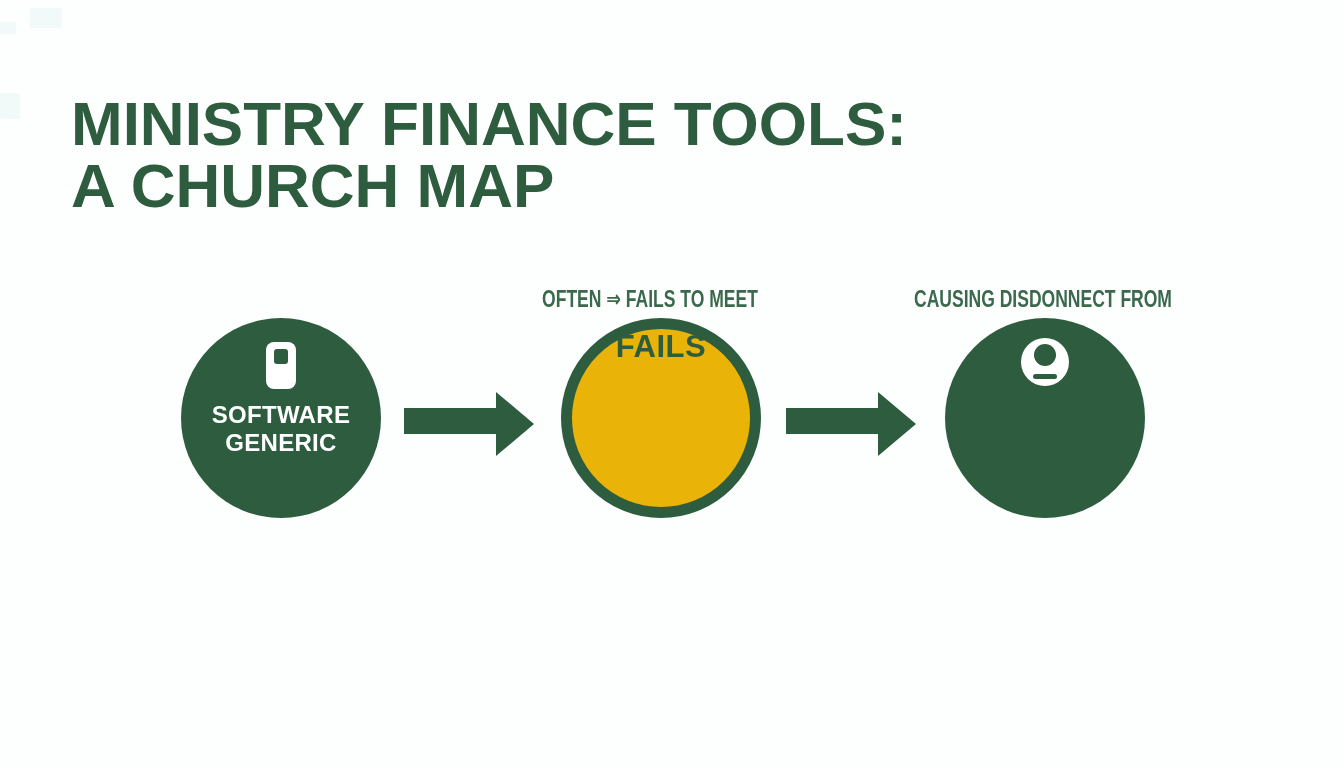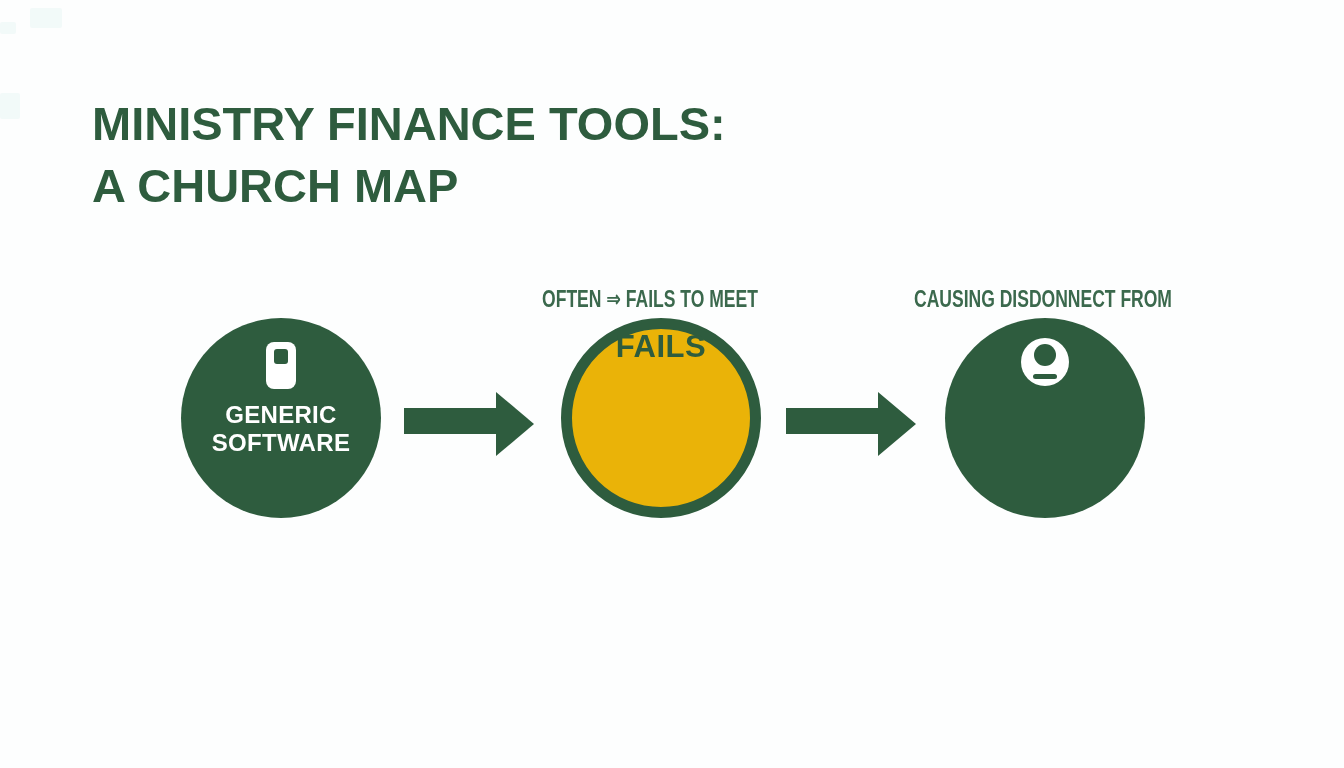--- a/index.html
+++ b/index.html
@@ -21,22 +21,22 @@
     background:var(--background);
   }
   
   .artifact{position:absolute;background:#f2faf9;border-radius:2px;}
   .artifact.a1{left:30px;top:8px;width:32px;height:20px;}
   .artifact.a2{left:0;top:22px;width:16px;height:12px;}
   .artifact.a3{left:0;top:93px;width:20px;height:26px;}
 
   
   .title{
-    position:absolute;left:92px;top:93px;
-    font-size:47px;line-height:62px;font-weight:bold;
+    position:absolute;left:71px;top:93px;
+    font-size:62px;line-height:62px;font-weight:bold;
     color:var(--primary-green);
     letter-spacing:0px;
     white-space:nowrap;
   }
 
   
   .relation-label{
     position:absolute;top:287px;
     font-size:24px;font-weight:bold;line-height:24px;
     color:var(--label-green);
@@ -127,22 +127,22 @@
   </h1>
 
   <div class="relation-label l1">OFTEN ⇒ FAILS TO MEET</div>
   <div class="relation-label l2">CAUSING DISDONNECT FROM</div>
 
   <div class="node filled n1">
     <div class="phone-icon">
       <div class="phone-screen"></div>
     </div>
     <div class="node-text">
+      <div>SOFTWARE</div>
       <div>GENERIC</div>
-      <div>SOFTWARE</div>
     </div>
   </div>
 
   <div class="arrow ar1">
     <div class="shaft"></div>
     <div class="head"></div>
   </div>
 
   <div class="node outlined n2">
     <div class="fails-text">FAILS</div>

